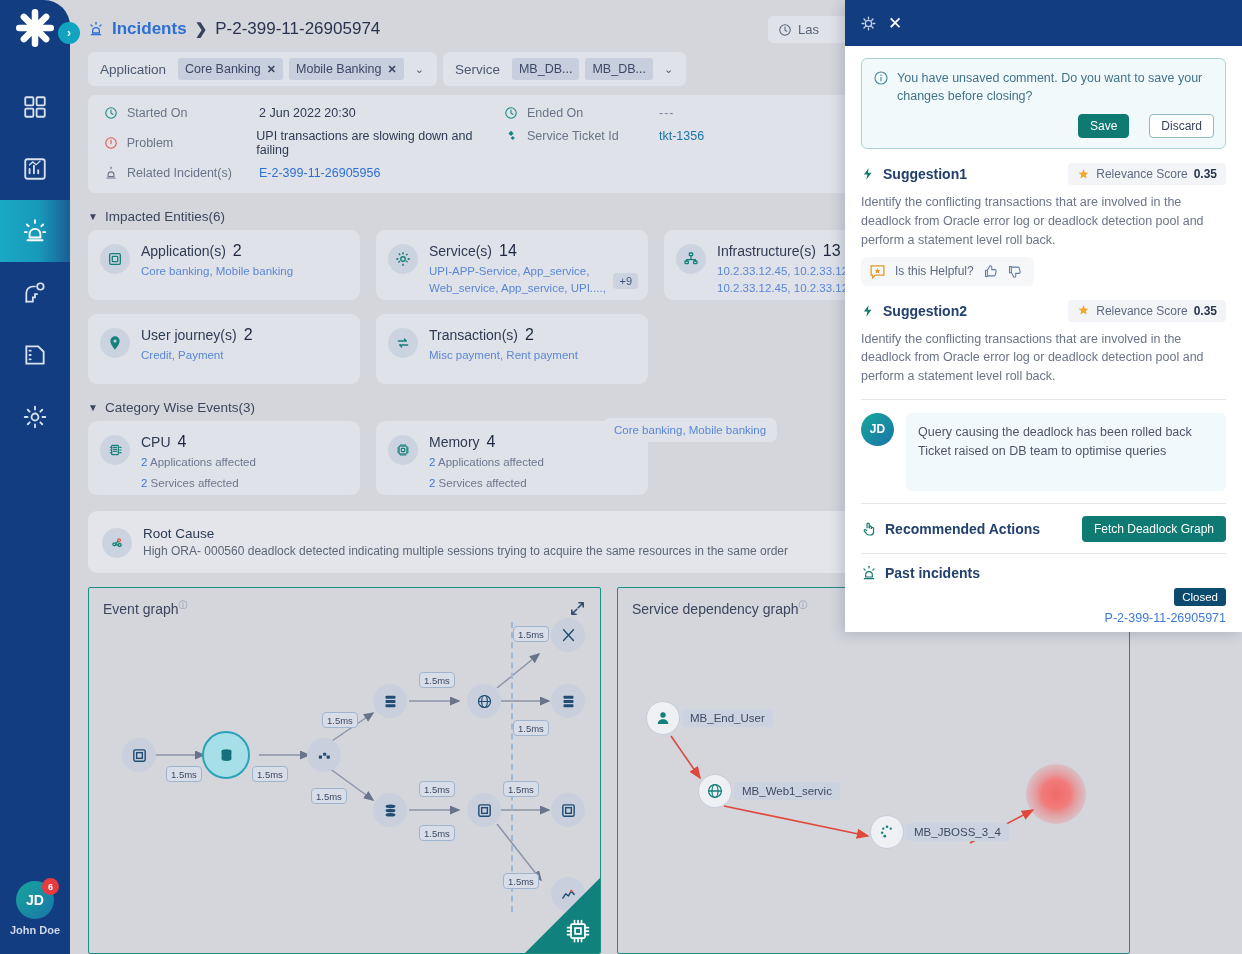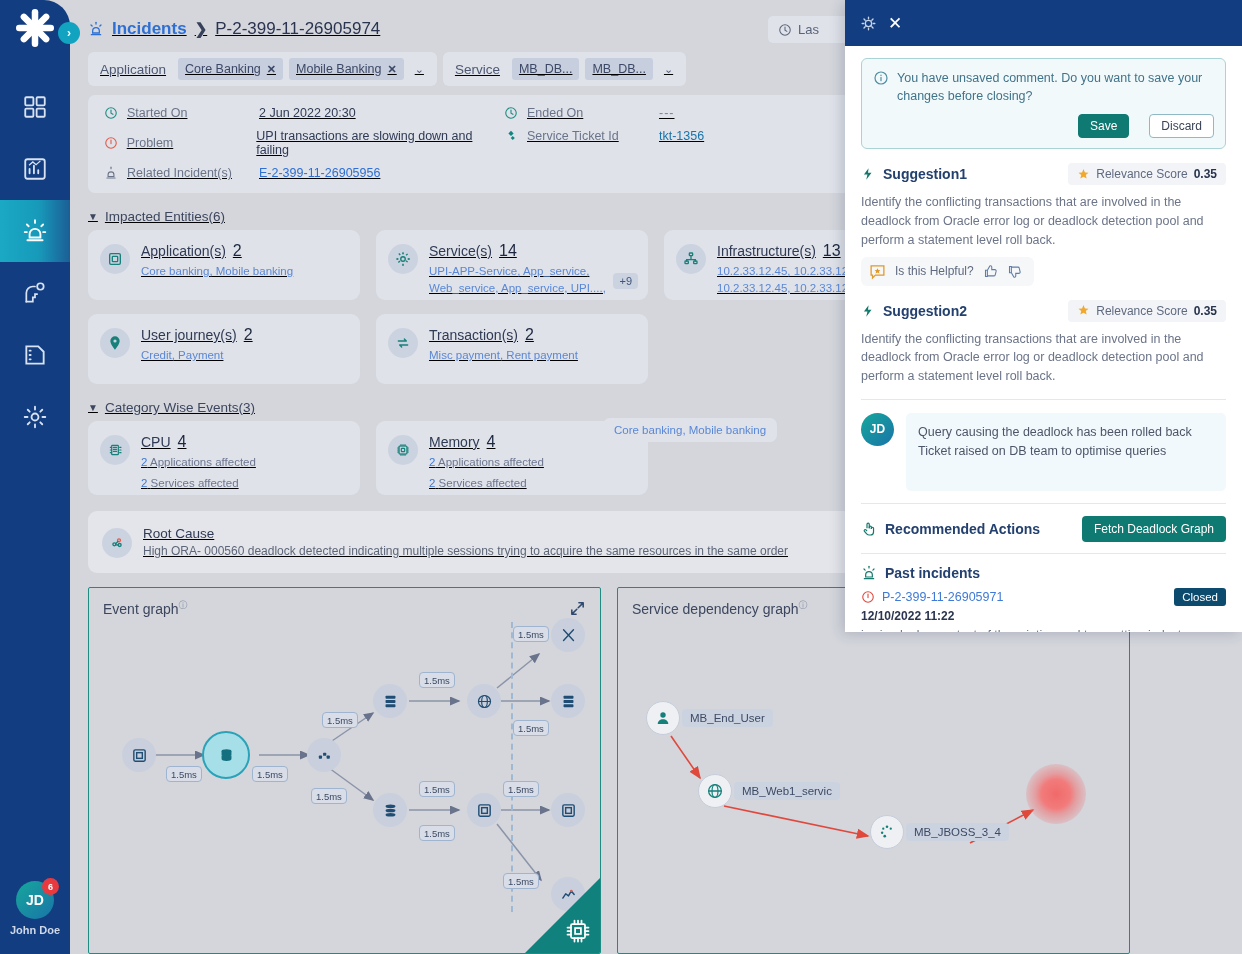--- a/index.html
+++ b/index.html
@@ -48,21 +48,21 @@
   }
   .avatar-badge {
     position: absolute; right: -5px; top: -3px;
     width: 17px; height: 17px; border-radius: 50%;
     background: #e8393f; color: #fff; font-size: 9px; font-weight: bold;
     display: flex; align-items: center; justify-content: center;
   }
   .user-name { color: #cfd8e8; font-size: 11px; font-weight: bold; }
 
   
-  .main { position: absolute; left: 70px; top: 0; width: 1060px; height: 954px; text-decoration: underline; }
+  .main { position: absolute; left: 70px; top: 0; width: 1060px; height: 954px; }
 
   .breadcrumb {
     display: flex; align-items: center; gap: 8px;
     padding: 16px 0 10px 18px; height: 52px;
   }
   .bc-link { color: #2d6fd4; font-size: 17px; font-weight: bold; }
   .bc-sep { color: #36415a; font-size: 15px; font-weight: bold; }
   .bc-cur { color: #2a3450; font-size: 17px; }
   .bc-icon { width: 16px; height: 16px; display:inline-block; }
 
@@ -280,21 +280,21 @@
   .btn-fetch {
     background: #0f7a72; color: #fff; font-size: 12px;
     border-radius: 4px; padding: 6px 12px;
   }
   .past-head {
     display: flex; align-items: center; gap: 8px;
     margin-top: 11px; padding-top: 11px; border-top: 1px solid #e4e7ec;
     font-size: 14px; color: #23406e; font-weight: bold;
   }
   .past-item { margin-top: 9px; position: relative; }
-  .past-id-row { display: flex; align-items: flex-end; gap: 7px; }
+  .past-id-row { display: flex; align-items: flex-end; gap: 7px; flex-direction: column; }
   .past-id { color: #3f7ad6; font-size: 12.5px; }
   .status-badge {
     position: absolute; right: 0; top: -2px;
     background: #0c4a6e; color: #fff; font-size: 11.5px;
     border-radius: 3px; padding: 3px 8px;
   }
   .past-date { font-size: 12px; color: #2b3550; margin-top: 5px; font-weight: bold; }
   .past-desc { font-size: 12.5px; color: #6b7488; margin-top: 5px; }
 </style>
 </head>

